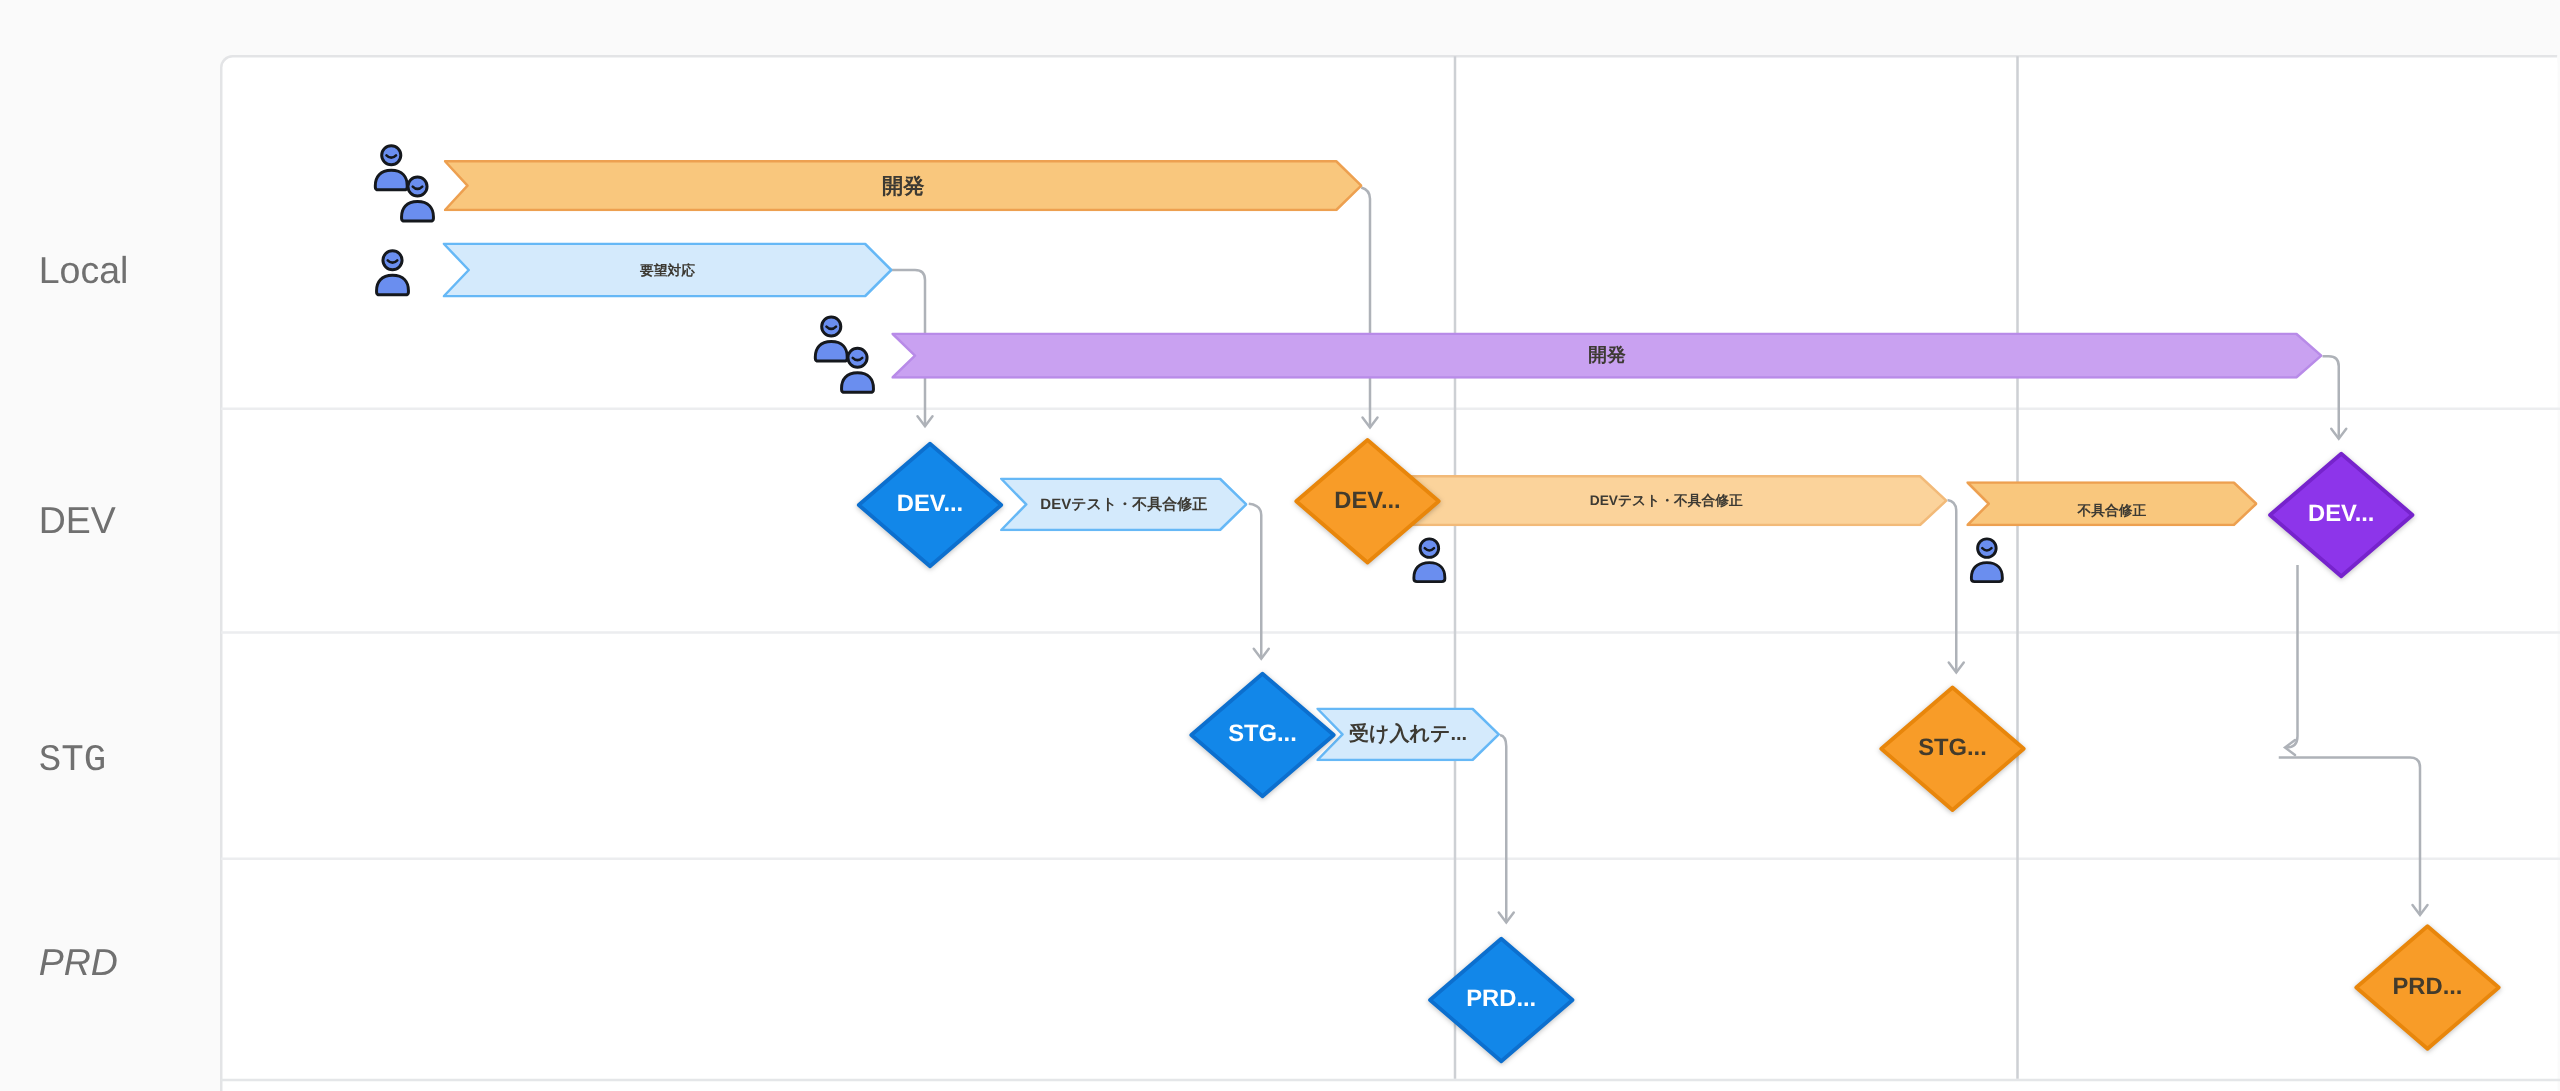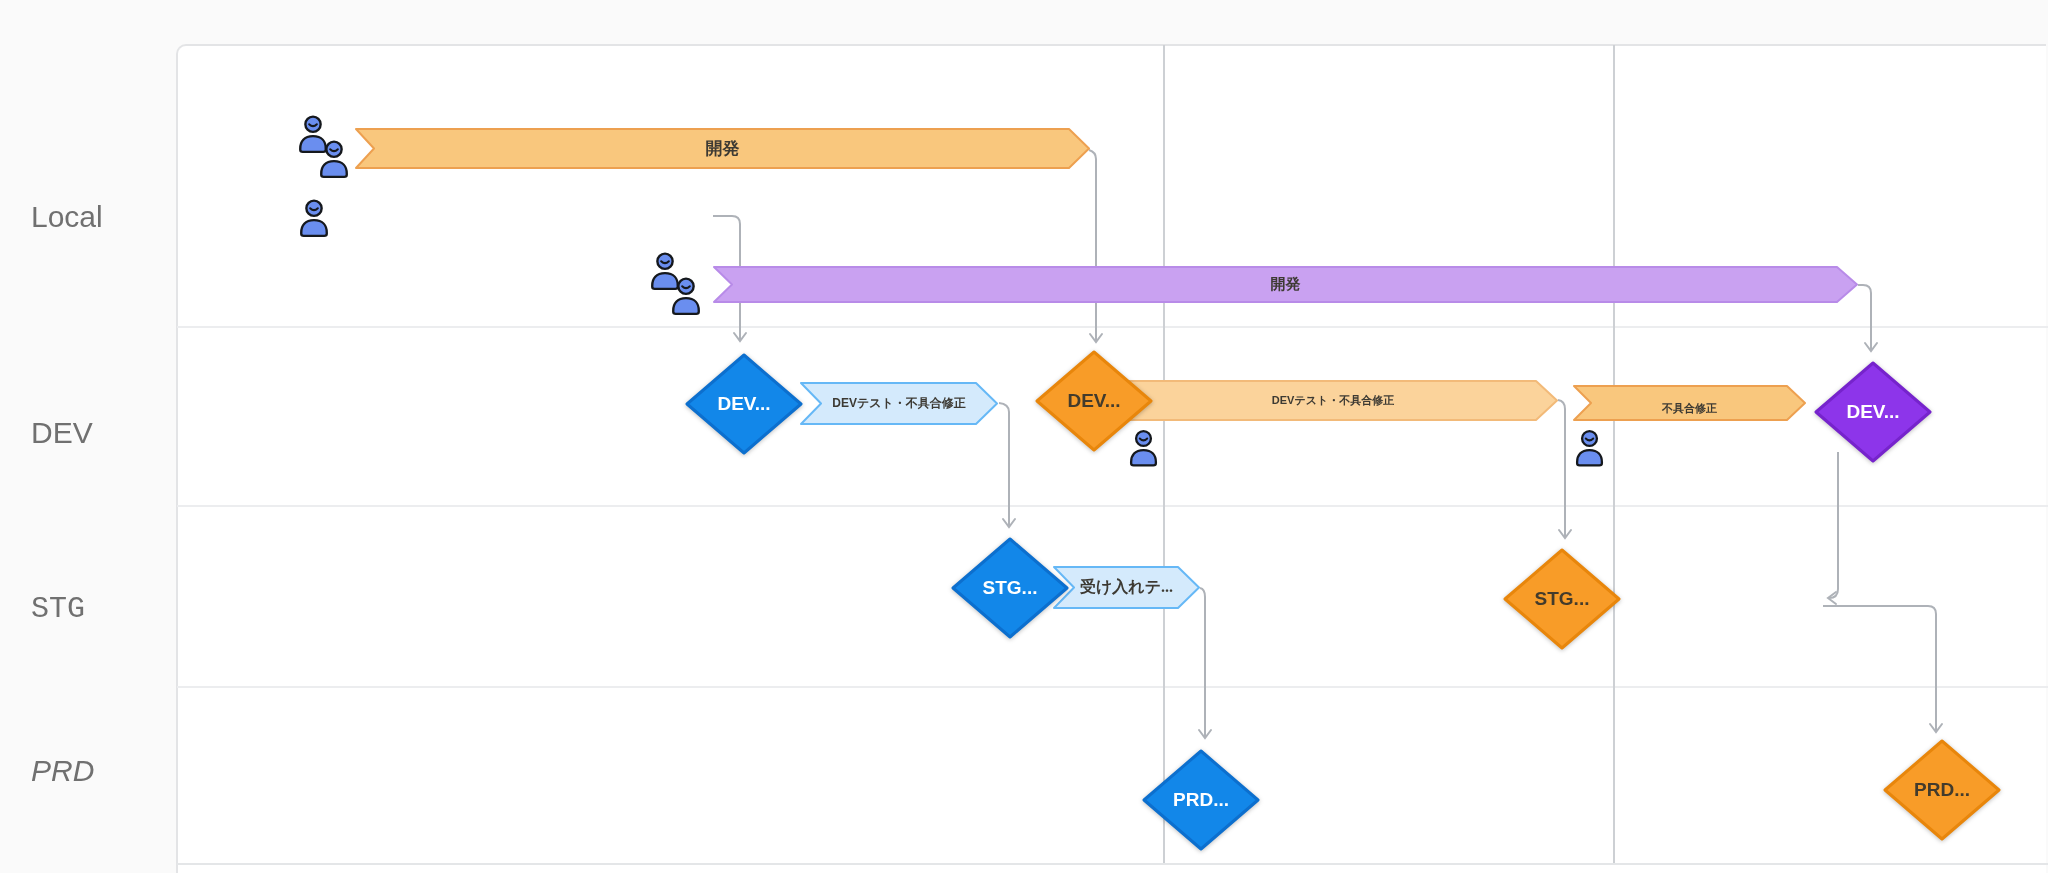--- a/index.html
+++ b/index.html
@@ -67,21 +67,21 @@
 
   <div class="canvas-card"></div>
   <div class="lane-divider" style="top:326px;"></div>
   <div class="lane-divider" style="top:505px;"></div>
   <div class="lane-divider" style="top:686px;"></div>
   <div class="lane-divider" style="top:863px;background:#E4E6E8;"></div>
   <div class="gridline-v" style="left:1163px;"></div>
   <div class="gridline-v" style="left:1613px;"></div>
 
   <div class="lane-label" style="top:200px;">Local</div>
-  <div class="lane-label" style="top:416px;">DEV</div>
+  <div class="lane-label" style="top:400px;">DEV</div>
   <div class="lane-label" style="top:592px;font-family:Liberation Mono, monospace;">STG</div>
   <div class="lane-label" style="top:754px;font-style:italic;">PRD</div>
 
   <svg class="connectors" width="2048" height="873">
     <defs>
       <marker id="arr" orient="auto" markerUnits="userSpaceOnUse" markerWidth="22" markerHeight="22" viewBox="-11 -10 22 20" refX="0" refY="0">
         <path d="M-8,-6 L0,0 L-8,6" fill="none" stroke="#AEB2B8" stroke-width="2" stroke-linecap="round"></path>
       </marker>
     </defs>
     <path class="conn" marker-end="url(#arr)" d="M713,216 H732 Q740,216 740,224 V341"></path>
@@ -94,20 +94,26 @@
     <path class="conn" marker-end="url(#arr)" d="M1823,606 H1928 Q1936,606 1936,614 V732"></path>
   </svg>
 
   <div class="task task-orange" style="left:355px;top:128px;width:735px;height:41px;">
     <svg width="735" height="41">
       <path d="M1,1 H714 L734,20.5 L714,40 H1 L19,20.5 Z" fill="#F9C77D"></path>
     </svg>
     <div class="lbl fs17">開発</div>
   </div>
 
+  <div class="task task-lightblue" style="left:354px;top:194px;width:360px;height:44px;">
+    <svg width="360" height="44">
+      <path d="M1,1 H338 L359,22 L338,43 H1 L21,22 Z" fill="#D4EAFC"></path>
+    </svg>
+    <div class="lbl fs11">要望対応</div>
+  </div>
 
   <div class="task task-purple" style="left:713px;top:266px;width:1145px;height:37px;">
     <svg width="1145" height="37">
       <path d="M1,1 H1124 L1144,18.5 L1124,36 H1 L19,18.5 Z" fill="#C9A1F1"></path>
     </svg>
     <div class="lbl fs15">開発</div>
   </div>
 
   <div class="task task-lightblue" style="left:800px;top:382px;width:198px;height:43px;">
     <svg width="198" height="43">
@@ -123,21 +129,21 @@
     <div class="lbl fs11">DEVテスト・不具合修正</div>
   </div>
 
   <div class="task task-orange" style="left:1573px;top:385px;width:233px;height:46px;">
     <svg width="233" height="36">
       <path d="M1,1 H214 L232,18 L214,35 H1 L18,18 Z" fill="#F9C77D"></path>
     </svg>
     <div class="lbl fs11">不具合修正</div>
   </div>
 
-  <div class="task task-lightblue" style="left:1053px;top:566px;width:147px;height:43px;font-family:Liberation Serif, serif;">
+  <div class="task task-lightblue" style="left:1053px;top:566px;width:147px;height:43px;">
     <svg width="147" height="43">
       <path d="M1,1 H125 L146,21.5 L125,42 H1 L21,21.5 Z" fill="#D4EAFC"></path>
     </svg>
     <div class="lbl fs16">受け入れテ...</div>
   </div>
 
 
   <div class="milestone ms-blue" style="left:682px;top:350px;">
     <svg width="124" height="108">
       <path d="M62,5 L119,54 L62,103 L5,54 Z" fill="#1287E9"></path>

